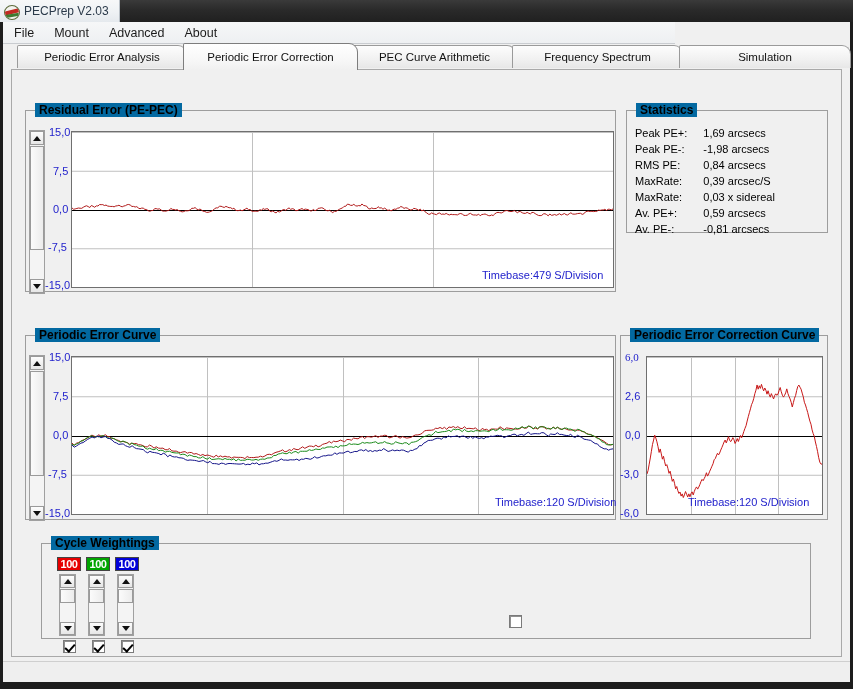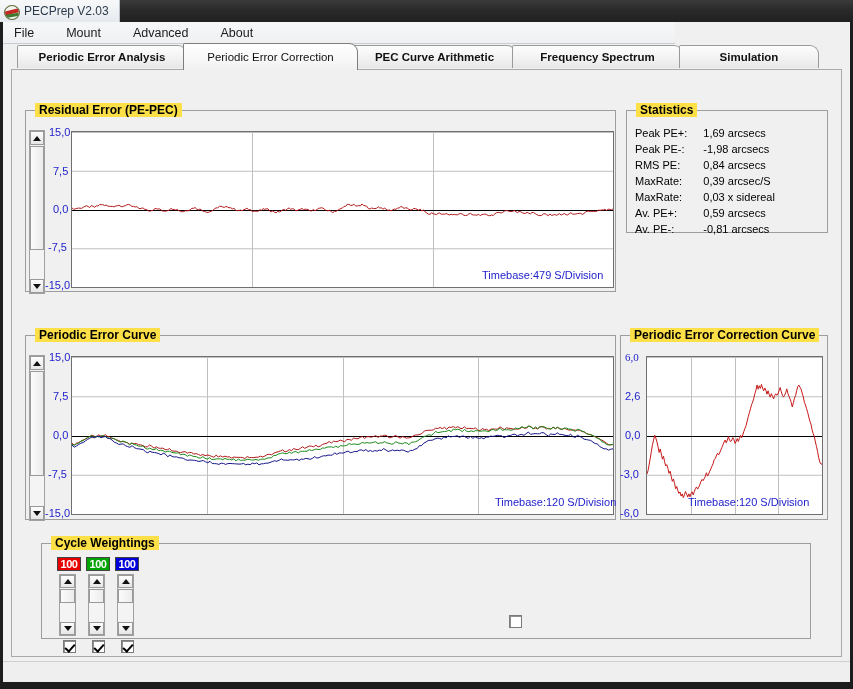--- a/index.html
+++ b/index.html
@@ -71,21 +71,21 @@
     border-right: 3px solid #1d1d1d;
     box-sizing: border-box;
   }
 
   
   .menubar {
     position: absolute; left: 0; top: 0;
     width: 672px; height: 21px;
     background: linear-gradient(180deg,#f6f7f8 0%, #eef0f2 100%);
     border-bottom: 1px solid #c9ccd0;
-    display: flex; align-items: center; gap: 12px;
+    display: flex; align-items: center;
   }
   .menu-item {
     font-size: 12.5px; color: #1b1b1b;
     padding: 2px 9px; margin-left: 2px;
     white-space: nowrap; cursor: default;
   }
 
   
   .tabstrip {
     position: absolute; left: 0; top: 21px;
@@ -95,21 +95,20 @@
     position: absolute; top: 2px; height: 23px;
     background: linear-gradient(180deg,#fdfdfd 0%, #f1f1f1 60%, #e7e7e7 100%);
     border: 1px solid #9a9a9a;
     border-bottom: none;
     border-radius: 2px 9px 0 0;
     display: flex; align-items: center; justify-content: center;
     font-size: 11.5px; color: #111;
     box-sizing: border-box;
     cursor: default;
     white-space: nowrap;
-    font-weight: bold;
   }
   .tab.active {
     top: 0; height: 27px;
     font-weight: normal;
     background: linear-gradient(180deg,#ffffff 0%, #f6f6f6 70%, #f0f0f0 100%);
     border-color: #7d7d7d;
     z-index: 5;
   }
 
   
@@ -123,21 +122,21 @@
 
   
   .group {
     position: absolute;
     border: 1px solid #9d9d9d;
     background: transparent;
     box-sizing: border-box;
   }
   .group > .g-title {
     position: absolute; top: -8px; left: 9px;
-    background: #fde047;
+    background: #0369a1;
     padding: 0 4px;
     font-size: 12px; font-weight: bold; color: #000;
     white-space: nowrap;
   }
   .plot {
     position: absolute;
     background: #ffffff;
     border: 1px solid #6f6f6f;
     box-sizing: border-box;
     overflow: hidden;
@@ -264,21 +263,21 @@
       <div class="menu-item">Mount</div>
       <div class="menu-item">Advanced</div>
       <div class="menu-item">About</div>
     </div>
 
     <div class="tabstrip">
       <div class="tab" style="left:14px; width:170px;">Periodic Error Analysis</div>
       <div class="tab active" style="left:180px; width:175px;">Periodic Error Correction</div>
       <div class="tab" style="left:350px; width:163px;">PEC Curve Arithmetic</div>
       <div class="tab" style="left:509px; width:171px;">Frequency Spectrum</div>
-      <div class="tab" style="left:676px; width:140px;">Simulation</div>
+      <div class="tab" style="left:676px; width:172px;">Simulation</div>
     </div>
 
     <div class="client">
 
       <div class="group" style="left:13px; top:40px; width:591px; height:182px;">
         <span class="g-title">Residual Error (PE-PEC)</span>
       </div>
 
       <div class="vscroll" style="left:17px; top:60px; width:16px; height:164px;">
         <div class="arr up">

